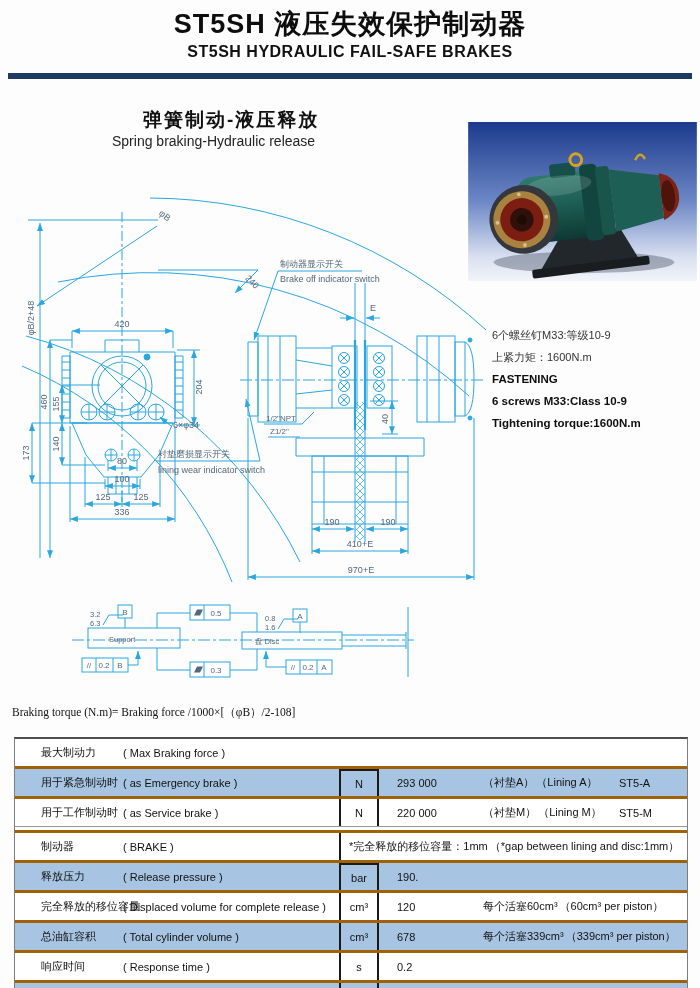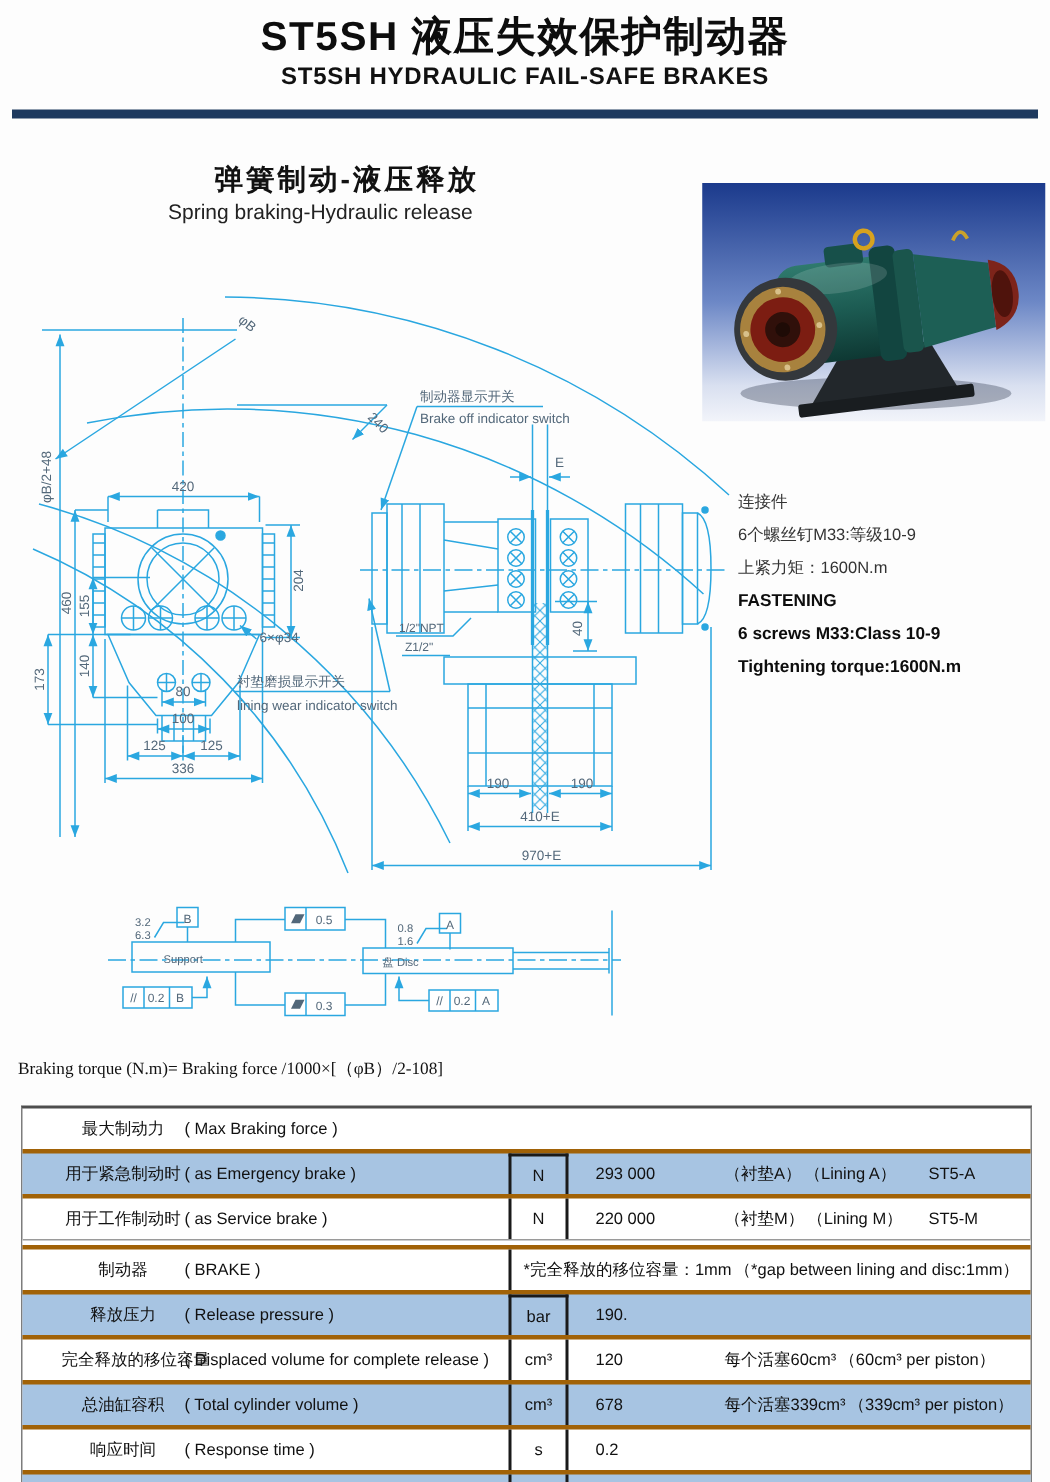--- a/index.html
+++ b/index.html
@@ -18,21 +18,21 @@
   .dwg .s7{font-size:7.5px;}
   .fast{top:324px;left:492px;font-size:11px;line-height:22px;color:#333;}
   .fast .en{font-weight:bold;color:#0d0d0d;font-size:11.5px;}
   .formula{top:705px;left:12px;width:676px;font-family:"Liberation Serif",serif;font-size:11.5px;display:flex;gap:26px;white-space:nowrap;}
   .formula .cn{font-weight:bold;}
   .table{top:737px;left:14px;width:672px;border:1px solid #7d7d7d;border-top:2px solid #4e4e4e;border-bottom:2px solid #4e4e4e;background:#fff;}
   .trow{display:flex;align-items:center;height:27px;font-size:11px;border-top:3px solid #a16207;}
   .trow:first-child{border-top:none;}
   .blue{background:#a7c4e2;}
   .tdivider{height:3px;background:#fff;border-top:1px solid #9a9a9a;}
-  .c-cn{width:82px;padding-left:26px;flex:none;white-space:nowrap;text-align:center;}
+  .c-cn{width:82px;padding-left:26px;flex:none;white-space:nowrap;}
   .c-en{width:216px;flex:none;white-space:nowrap;}
   .c-unit{width:36px;flex:none;align-self:stretch;display:flex;align-items:center;justify-content:center;
           border-left:2px solid #1a1a1a;border-right:2px solid #1a1a1a;}
   .bt{border-top:2px solid #1a1a1a;}
   .c-val{width:86px;flex:none;padding-left:18px;}
   .c-note{flex:1;display:flex;gap:2px;white-space:nowrap;}
   .c-model{width:68px;flex:none;}
   .c-rest{flex:1;}
   .c-note4{flex:1;align-self:stretch;display:flex;align-items:center;border-left:2px solid #1a1a1a;padding-left:8px;gap:2px;white-space:nowrap;}
 </style>
@@ -287,21 +287,20 @@
       <text class="s8 dt" x="79" y="478">//</text>
       <text class="s8 dt" x="94" y="478">0.2</text>
       <text class="s8 dt" x="110" y="478">B</text>
       <text class="s8 dt" x="283" y="480">//</text>
       <text class="s8 dt" x="298" y="480">0.2</text>
       <text class="s8 dt" x="314" y="480">A</text>
     </g>
   </svg>
 
   <div class="abs fast">
-    <div>连接件</div>
     <div>6个螺丝钉M33:等级10-9</div>
     <div>上紧力矩：1600N.m</div>
     <div class="en">FASTENING</div>
     <div class="en">6 screws M33:Class 10-9</div>
     <div class="en">Tightening torque:1600N.m</div>
   </div>
 
   <div class="abs formula">
     <span>Braking torque (N.m)= Braking force /1000×[（φB）/2-108]</span>
   </div>

